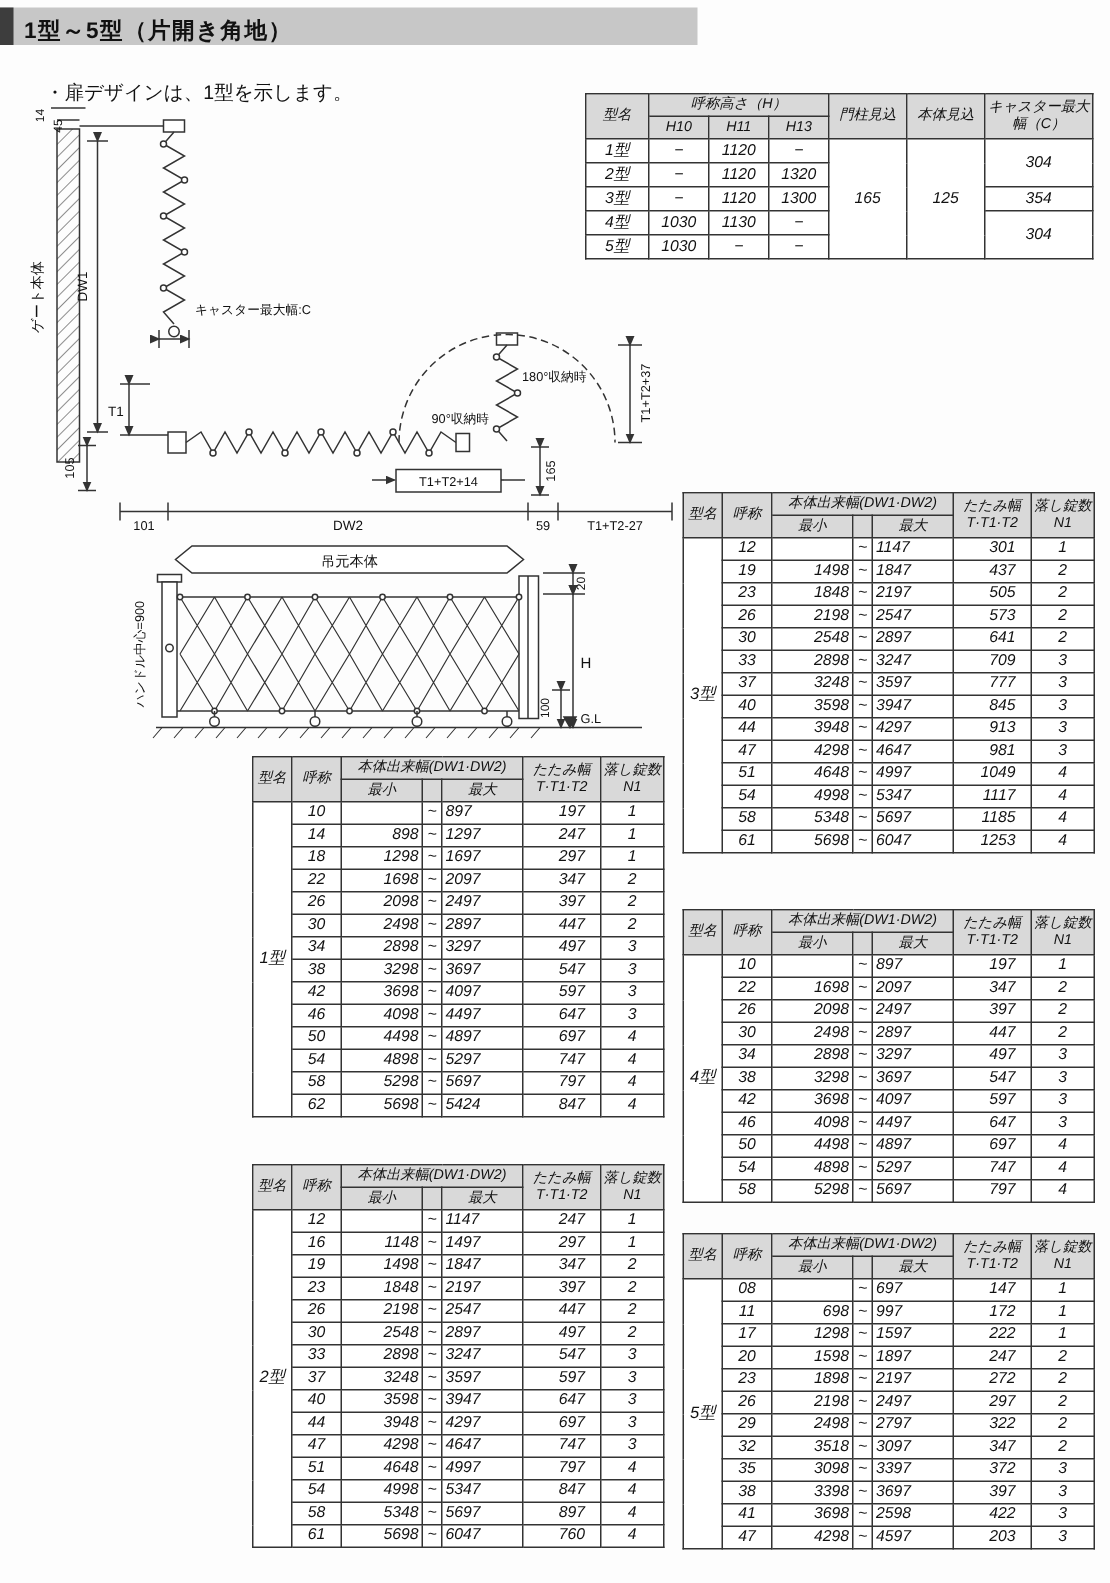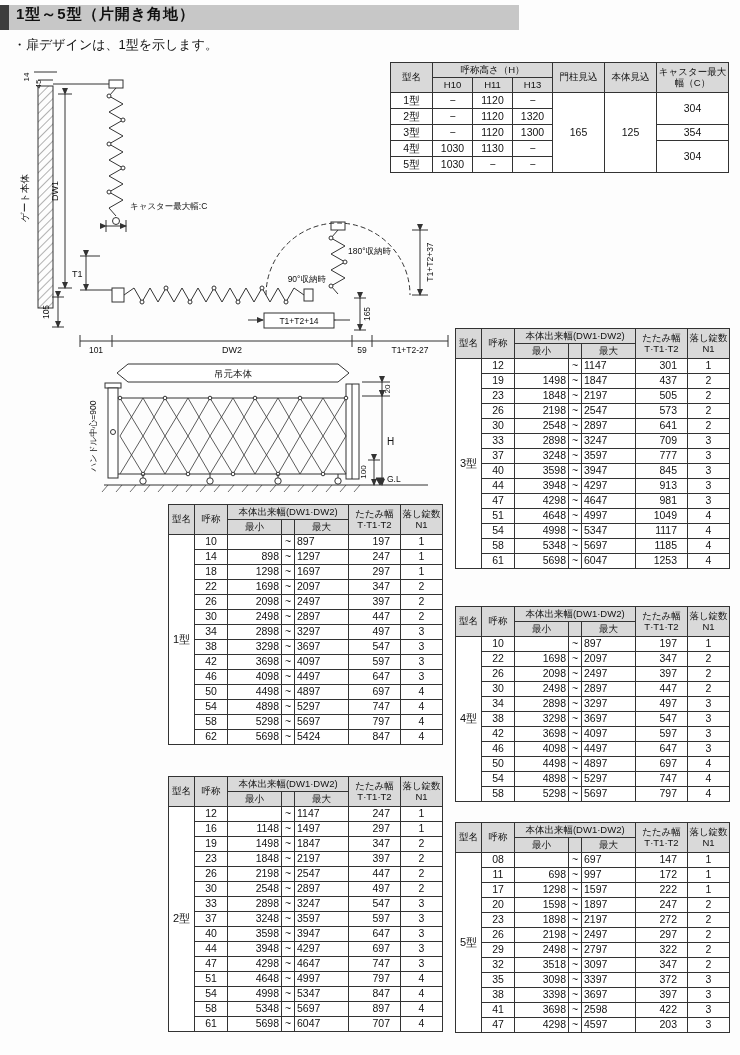--- a/index.html
+++ b/index.html
@@ -2,30 +2,30 @@
 <html><head>
 <meta charset="utf-8">
 <style>
   * { box-sizing: border-box; }
   html,body { margin:0; padding:0; }
   body {
     width:740px; height:1055px; position:relative; overflow:hidden;
     background:#fdfdfd; color:#111;
     font-family:"Liberation Sans","DejaVu Sans",sans-serif;
   }
-  .page-header { position:absolute; left:0; top:5px; width:519px; height:25px;
-    background:#c7c7c7; display:flex; align-items:flex-start; }
+  .page-header { position:absolute; left:0; top:5px; width:465px; height:25px;
+    background:#c7c7c7; display:flex; align-items:flex-end; }
   .header-tab { width:9px; height:25px; background:#3d3d3d; flex:none; }
   .page-title { font-size:15px; font-weight:bold; margin:0 0 0 7px; letter-spacing:1px; }
-  .note { position:absolute; left:13px; top:36px; font-size:13px; margin:0; }
+  .note { position:absolute; left:13px; top:36px; font-size:13px; margin:17px; }
 
   #diagram { position:absolute; left:8px; top:58px; z-index:1; }
   svg text { fill:#111; stroke:none; font-family:inherit; }
 
-  .tbl { position:absolute; z-index:2; background:#a3a3a3; }
+  .tbl { position:absolute; z-index:2; background:#a3a3a3;font-style:italic; }
   table.spec { border-collapse:collapse; table-layout:fixed; background:#fff; }
   .spec th,.spec td { border:1px solid #333; font-size:10.5px; font-weight:normal;
     height:15px; padding:0 2px; text-align:center; line-height:1.05; overflow:hidden; white-space:nowrap; }
   .spec thead th { background:#d9d9d9; font-size:9.5px; padding:1px; line-height:1.15; white-space:normal; }
   .spec td.c-min { text-align:right; padding-right:2px; }
   .spec td.c-max { text-align:left; padding-left:2px; }
   .spec td.c-fold { text-align:right; padding-right:10px; }
   .spec .c-model{width:26px} .spec .c-code{width:33px} .spec .c-min{width:54px}
   .spec .c-tilde{width:13px; padding:0;} .spec .c-max{width:54px}
   .spec .c-fold{width:52px} .spec .c-locks{width:42px}
@@ -521,21 +521,21 @@
           <td class="c-tilde">~</td>
           <td class="c-max">5697</td>
           <td class="c-fold">897</td>
           <td class="c-locks">4</td>
         </tr>
         <tr>
           <td class="c-code">61</td>
           <td class="c-min">5698</td>
           <td class="c-tilde">~</td>
           <td class="c-max">6047</td>
-          <td class="c-fold">707</td>
+          <td class="c-fold">760</td>
           <td class="c-locks">4</td>
         </tr>
       </tbody>
     </table>
   </div>
 <div class="tbl t3-pos">
     <table class="spec">
       <thead>
         <tr>
           <th rowspan="2" class="c-model">型名</th>

